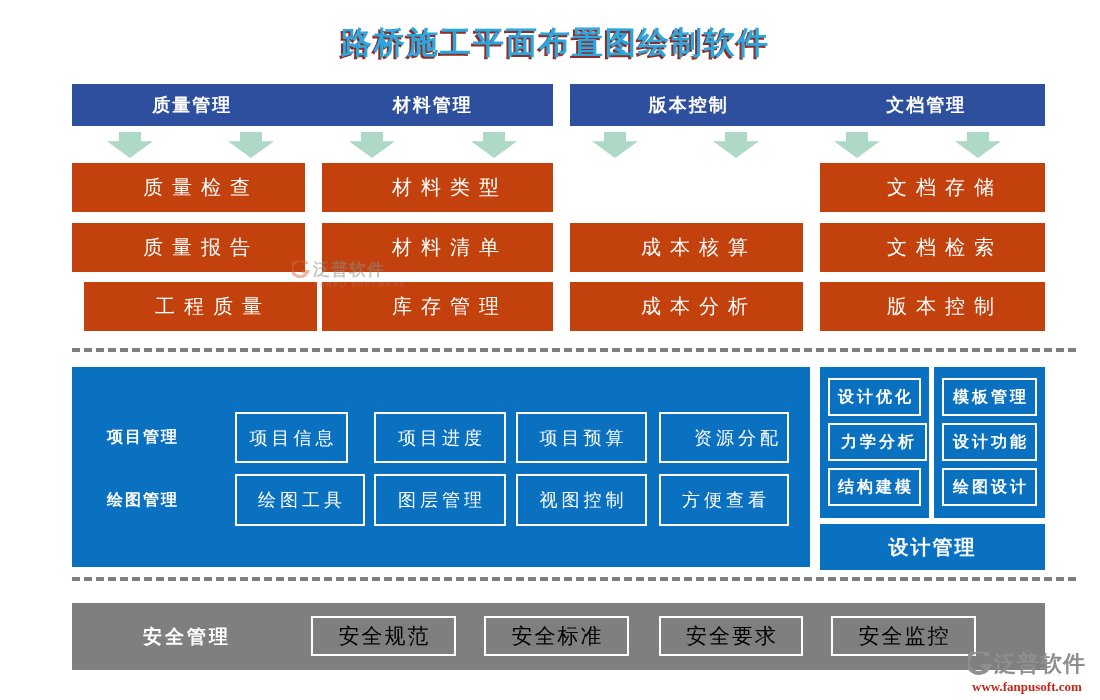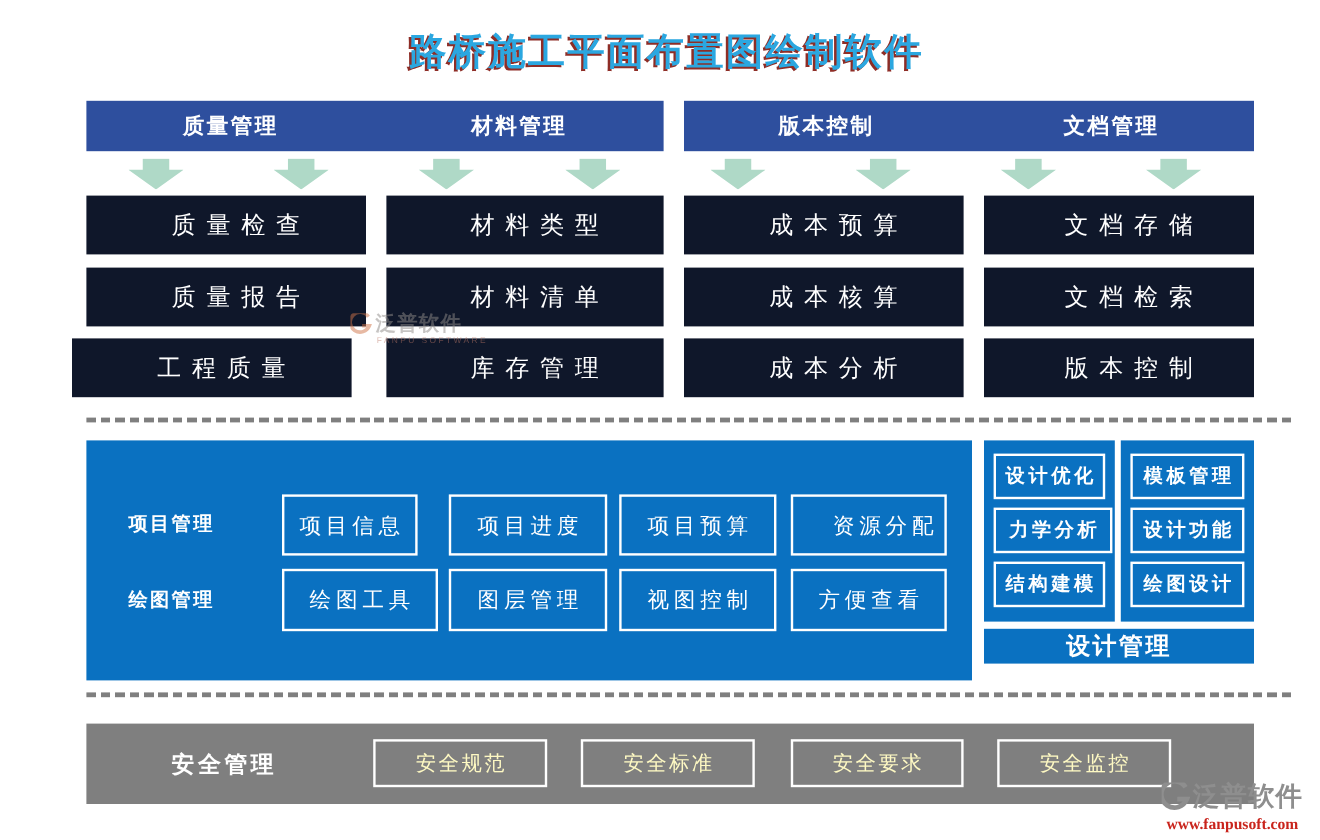--- a/index.html
+++ b/index.html
@@ -10,47 +10,47 @@
   .title { position:absolute; top:22px; left:0; width:100%; text-align:center;
            font-size:31px; font-weight:bold; letter-spacing:2px; color:#2BA7E0;
            text-shadow:-2px 2px 0 #8E2D26;padding-left:11px; }
 
   .hdr { position:absolute; top:84px; height:42px; background:#2E4F9E; display:flex; align-items:center; }
   .hdr span { flex:1; text-align:center; color:#ffffff; font-size:18px; font-weight:bold; letter-spacing:2px; }
 
   .arrow { position:absolute; top:132px; width:46px; height:26px; background:#AFD9C7;
            clip-path:polygon(26% 0,74% 0,74% 36%,100% 36%,50% 100%,0 36%,26% 36%); }
 
-  .cell { position:absolute; height:49px; background:#0f172a; color:#ffffff;
+  .cell { position:absolute; height:49px; background:#c2410c; color:#ffffff;
           display:flex; align-items:center; justify-content:center;
           font-size:20px; letter-spacing:9px; padding-left:25px; }
 
   .dash { position:absolute; left:72px; width:1006px; height:4px;
           background:repeating-linear-gradient(90deg,#7F7F7F 0 8px,transparent 8px 12px); }
 
   .panel { position:absolute; background:#0A71C1; }
   .plabel { position:absolute; color:#ffffff; font-weight:bold; font-size:16px; letter-spacing:2px;
             display:flex; align-items:center; }
   .pbtn { position:absolute; border:2px solid #ffffff; color:#ffffff;
           display:flex; align-items:center; justify-content:center;
           font-size:18px; letter-spacing:4px; padding-left:4px; }
   .dbtn { position:absolute; left:8px; border:2px solid #ffffff; color:#ffffff;
           display:flex; align-items:center; justify-content:center;
           font-size:16px; letter-spacing:3px; padding-left:3px;font-weight:bold; }
-  .dfoot { position:absolute; left:820px; top:524px; width:225px; height:29px; background:#0A71C1;
+  .dfoot { position:absolute; left:820px; top:524px; width:225px; height:46px; background:#0A71C1;
            color:#ffffff; font-weight:bold; font-size:20px; letter-spacing:2px;
            display:flex; align-items:center; justify-content:center; }
 
   .graybar { position:absolute; left:72px; top:603px; width:973px; height:67px; background:#7F7F7F; }
   .glabel { position:absolute; left:40px; top:0; width:150px; height:67px; color:#ffffff;
             font-weight:bold; font-size:19px; letter-spacing:3px;
             display:flex; align-items:center; justify-content:center; }
-  .gbtn { position:absolute; top:13px; height:40px; border:2px solid #ffffff; color:#fef9c3;
+  .gbtn { position:absolute; top:13px; height:40px; border:2px solid #ffffff; color:#000000;
           display:flex; align-items:center; justify-content:center;
-          font-size:17px; letter-spacing:2px; padding-left:2px; }
+          font-size:21px; letter-spacing:2px; padding-left:2px; }
 
   .watermark { position:absolute; left:292px; top:258px; width:140px; opacity:0.5; }
   .wm-row { display:flex; align-items:center; gap:3px; }
   .wm-text { font-size:17px; font-weight:bold; color:#8F8B88; letter-spacing:1px; }
   .wm-sub { font-size:7px; letter-spacing:2px; color:#BB7766; margin-left:22px; }
 
   .logo { position:absolute; left:956px; top:649px; width:142px; }
   .logo-row { display:flex; align-items:center; justify-content:center; gap:2px; }
   .logo-text { font-size:22px; font-weight:bold; color:#8E8E8E; letter-spacing:1px; }
   .logo-url { text-align:center; font-size:13px; font-weight:bold; color:#C9241C;
@@ -76,27 +76,26 @@
   <div class="arrow" style="left:228px;"></div>
   <div class="arrow" style="left:349px;"></div>
   <div class="arrow" style="left:471px;"></div>
   <div class="arrow" style="left:592px;"></div>
   <div class="arrow" style="left:713px;"></div>
   <div class="arrow" style="left:834px;"></div>
   <div class="arrow" style="left:955px;"></div>
 
   <div class="cell" style="left:72px; top:163px; width:233px;">质量检查</div>
   <div class="cell" style="left:72px; top:223px; width:233px;">质量报告</div>
-  <div class="cell" style="left:60px; top:282px; width:233px;text-align:center;">工程质量</div>
+  <div class="cell" style="left:84px; top:282px; width:233px;text-align:center;">工程质量</div>
 
   <div class="cell" style="left:322px; top:163px; width:231px;">材料类型</div>
   <div class="cell" style="left:322px; top:223px; width:231px;">材料清单</div>
   <div class="cell" style="left:322px; top:282px; width:231px;">库存管理</div>
 
-  <div class="cell" style="left:570px; top:163px; width:233px;">成本预算</div>
   <div class="cell" style="left:570px; top:223px; width:233px;">成本核算</div>
   <div class="cell" style="left:570px; top:282px; width:233px;">成本分析</div>
 
   <div class="cell" style="left:820px; top:163px; width:225px;">文档存储</div>
   <div class="cell" style="left:820px; top:223px; width:225px;">文档检索</div>
   <div class="cell" style="left:820px; top:282px; width:225px;">版本控制</div>
 
   <div class="dash" style="top:348px;"></div>
 
   <div class="panel" style="left:72px; top:367px; width:738px; height:200px;">

